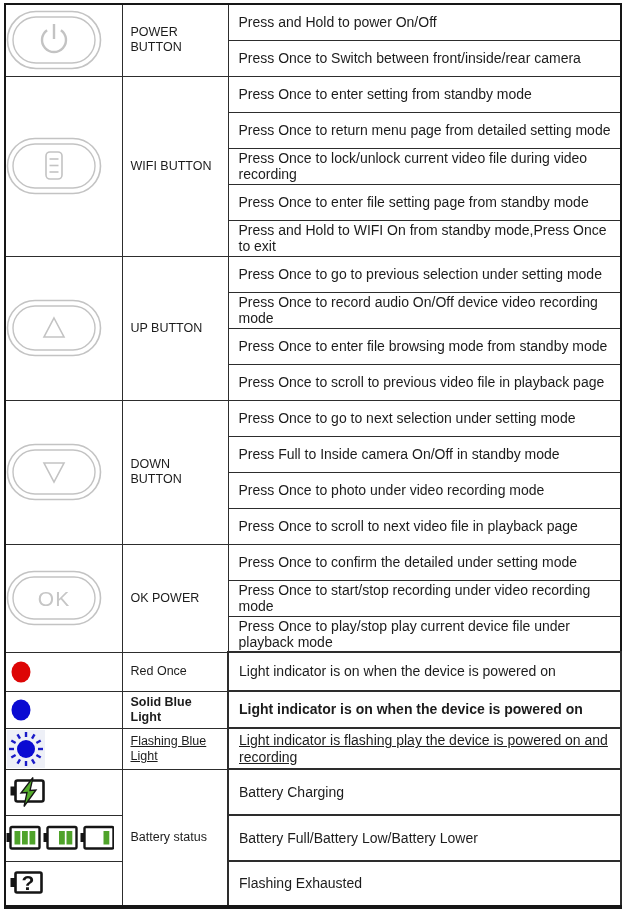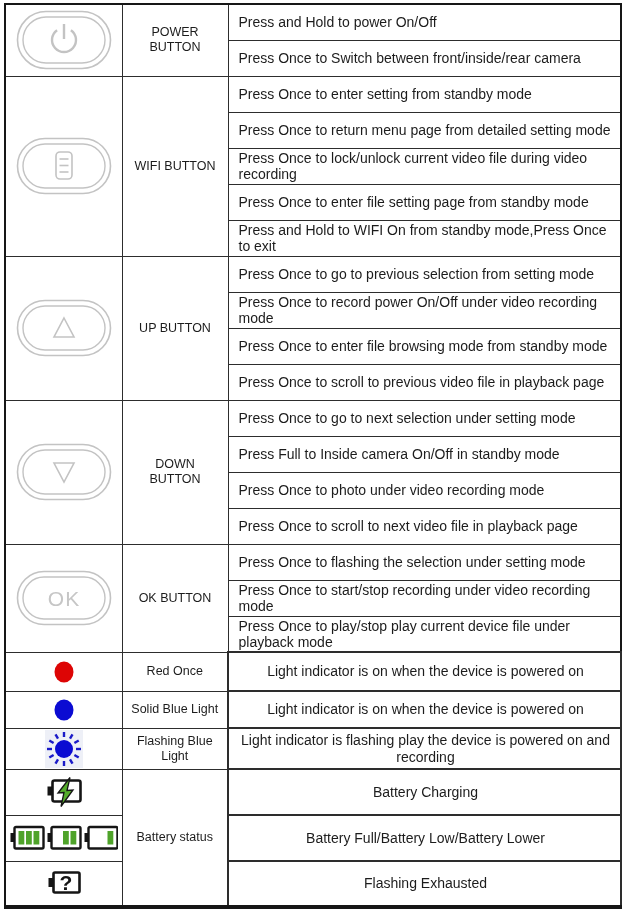--- a/index.html
+++ b/index.html
@@ -23,33 +23,32 @@
   td {
     border: 1px solid #2d2d2d;
     padding: 0;
     vertical-align: middle;
   }
   td.desc {
     font-size: 14px;
     padding: 0 8px 0 10px;
     line-height: 1.15;
   }
-  td.thick { border-width: 2px; text-align: center; }
+  td.thick { border-width: 2px; }
   td.label-cell {
-    text-align: center;
     font-size: 12.5px;
     padding: 0 8px;
     line-height: 1.2;
   }
-  td.icon-cell { text-align: center; }
+  td.icon-cell { }
   td.icon-cell svg { vertical-align: middle; }
   tr.r36 { height: 36px; }
   tr.r39 { height: 39px; }
-  tr.r37 { height: 37px; }
-  tr.r40 { height: 40px; }
+  tr.r37 { height: 37px; font-weight: bold; }
+  tr.r40 { height: 40px; text-decoration: underline; }
   tr.r47 { height: 46px; }
   .btn-outline { stroke: #c3c3c3; fill: none; }
   .ok-text {
     fill: #c6c6c6;
     font-family: "Liberation Sans", sans-serif;
     font-size: 21px;
     letter-spacing: 1px;
   }
 </style>
 </head>
@@ -108,24 +107,24 @@
 
     <tr class="r36">
       <td class="icon-cell" rowspan="4">
         <svg width="96" height="58" viewBox="0 0 96 58">
           <rect class="btn-outline" x="1.5" y="1.5" width="93" height="55" rx="27.5" stroke-width="1.6"></rect>
           <rect class="btn-outline" x="7" y="7" width="82" height="44" rx="22" stroke-width="1.4"></rect>
           <polygon class="btn-outline" points="48,19 58,38 38,38" stroke-width="1.6"></polygon>
         </svg>
       </td>
       <td class="label-cell" rowspan="4">UP BUTTON</td>
-      <td class="desc">Press Once to go to previous selection from setting mode</td>
-    </tr>
-    <tr class="r36">
-      <td class="desc">Press Once to record power On/Off under video recording mode</td>
+      <td class="desc">Press Once to go to previous selection under setting mode</td>
+    </tr>
+    <tr class="r36">
+      <td class="desc">Press Once to record audio On/Off device video recording mode</td>
     </tr>
     <tr class="r36">
       <td class="desc">Press Once to enter file browsing mode from standby mode</td>
     </tr>
     <tr class="r36">
       <td class="desc">Press Once to scroll to previous video file in playback page</td>
     </tr>
 
     <tr class="r36">
       <td class="icon-cell" rowspan="4">
@@ -149,22 +148,22 @@
     </tr>
 
     <tr class="r36">
       <td class="icon-cell" rowspan="3">
         <svg width="96" height="56" viewBox="0 0 96 56">
           <rect class="btn-outline" x="1.5" y="1.5" width="93" height="53" rx="26.5" stroke-width="1.6"></rect>
           <rect class="btn-outline" x="7" y="7" width="82" height="42" rx="21" stroke-width="1.4"></rect>
           <text class="ok-text" x="48" y="36" text-anchor="middle">OK</text>
         </svg>
       </td>
-      <td class="label-cell" rowspan="3">OK BUTTON</td>
-      <td class="desc">Press Once to flashing the selection under setting mode</td>
+      <td class="label-cell" rowspan="3">OK POWER</td>
+      <td class="desc">Press Once to confirm the detailed under setting mode</td>
     </tr>
     <tr class="r36">
       <td class="desc">Press Once to start/stop recording under video recording mode</td>
     </tr>
     <tr class="r36">
       <td class="desc">Press Once to play/stop play current device file under playback mode</td>
     </tr>
 
     <tr class="r39">
       <td class="icon-cell">

